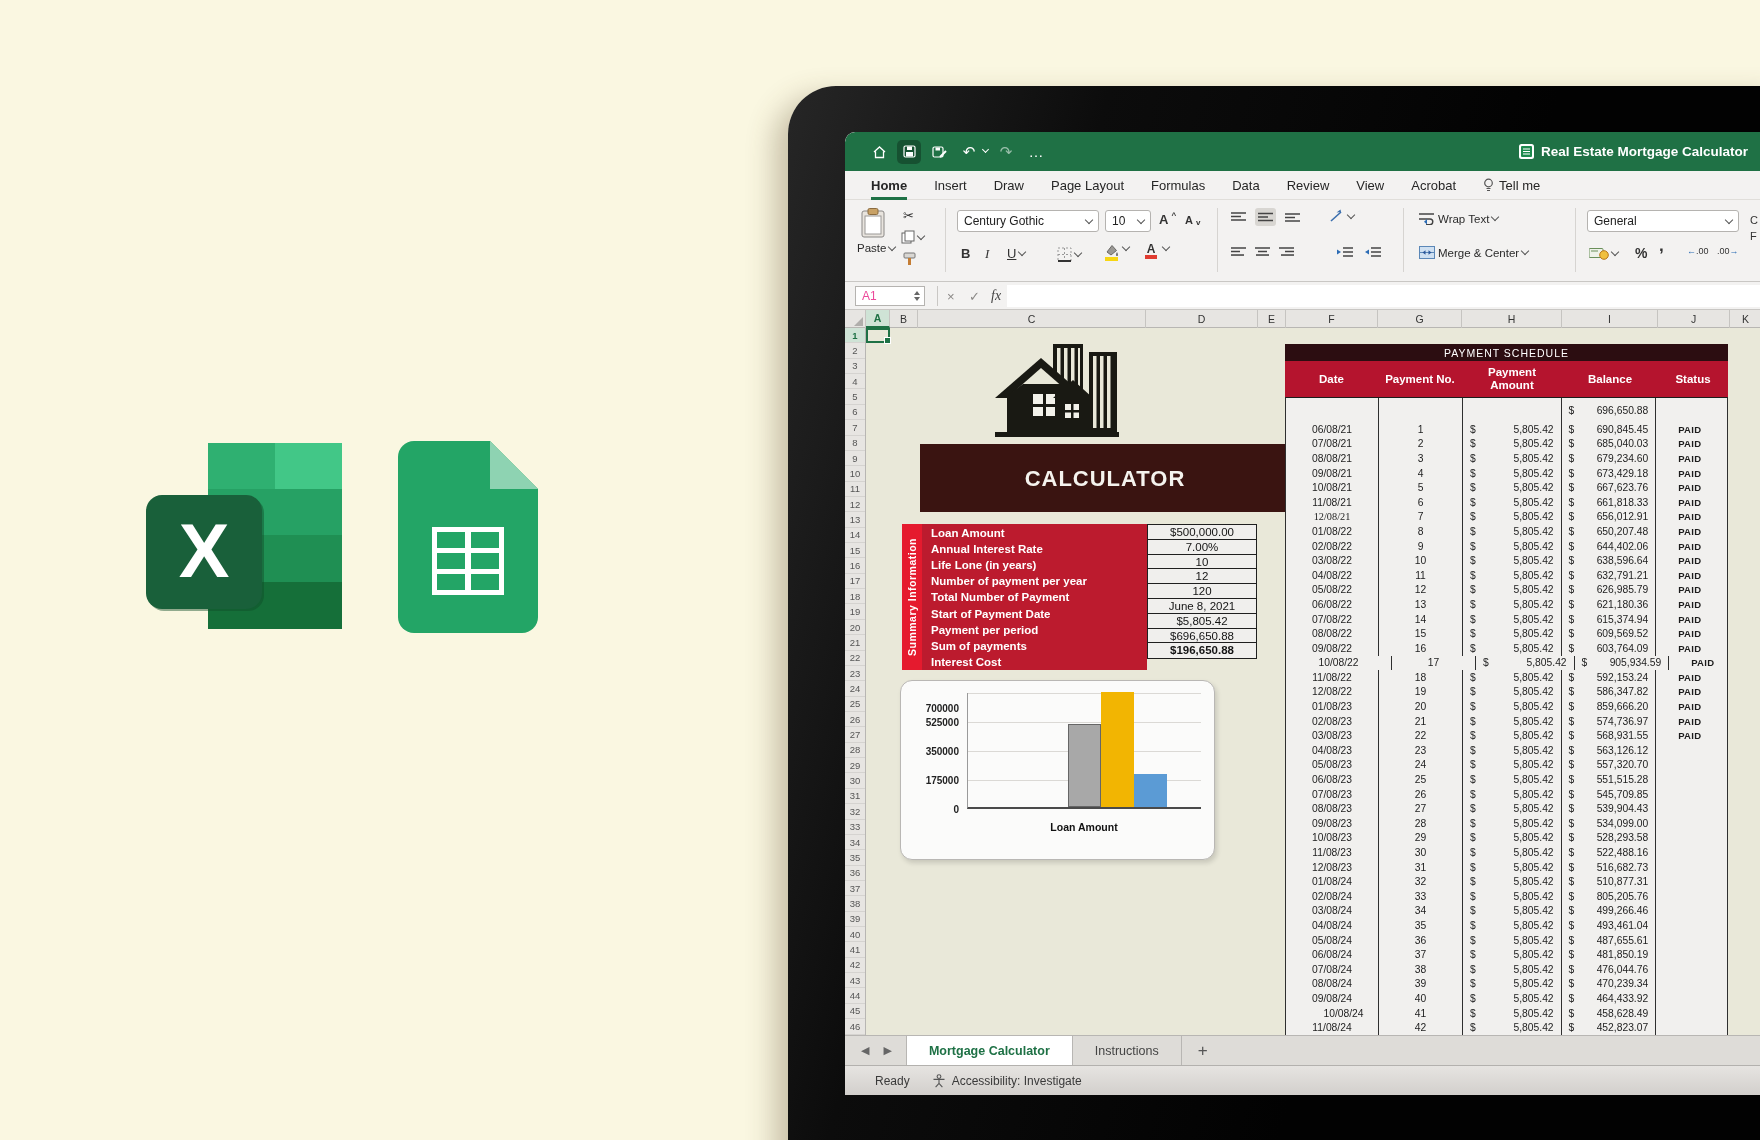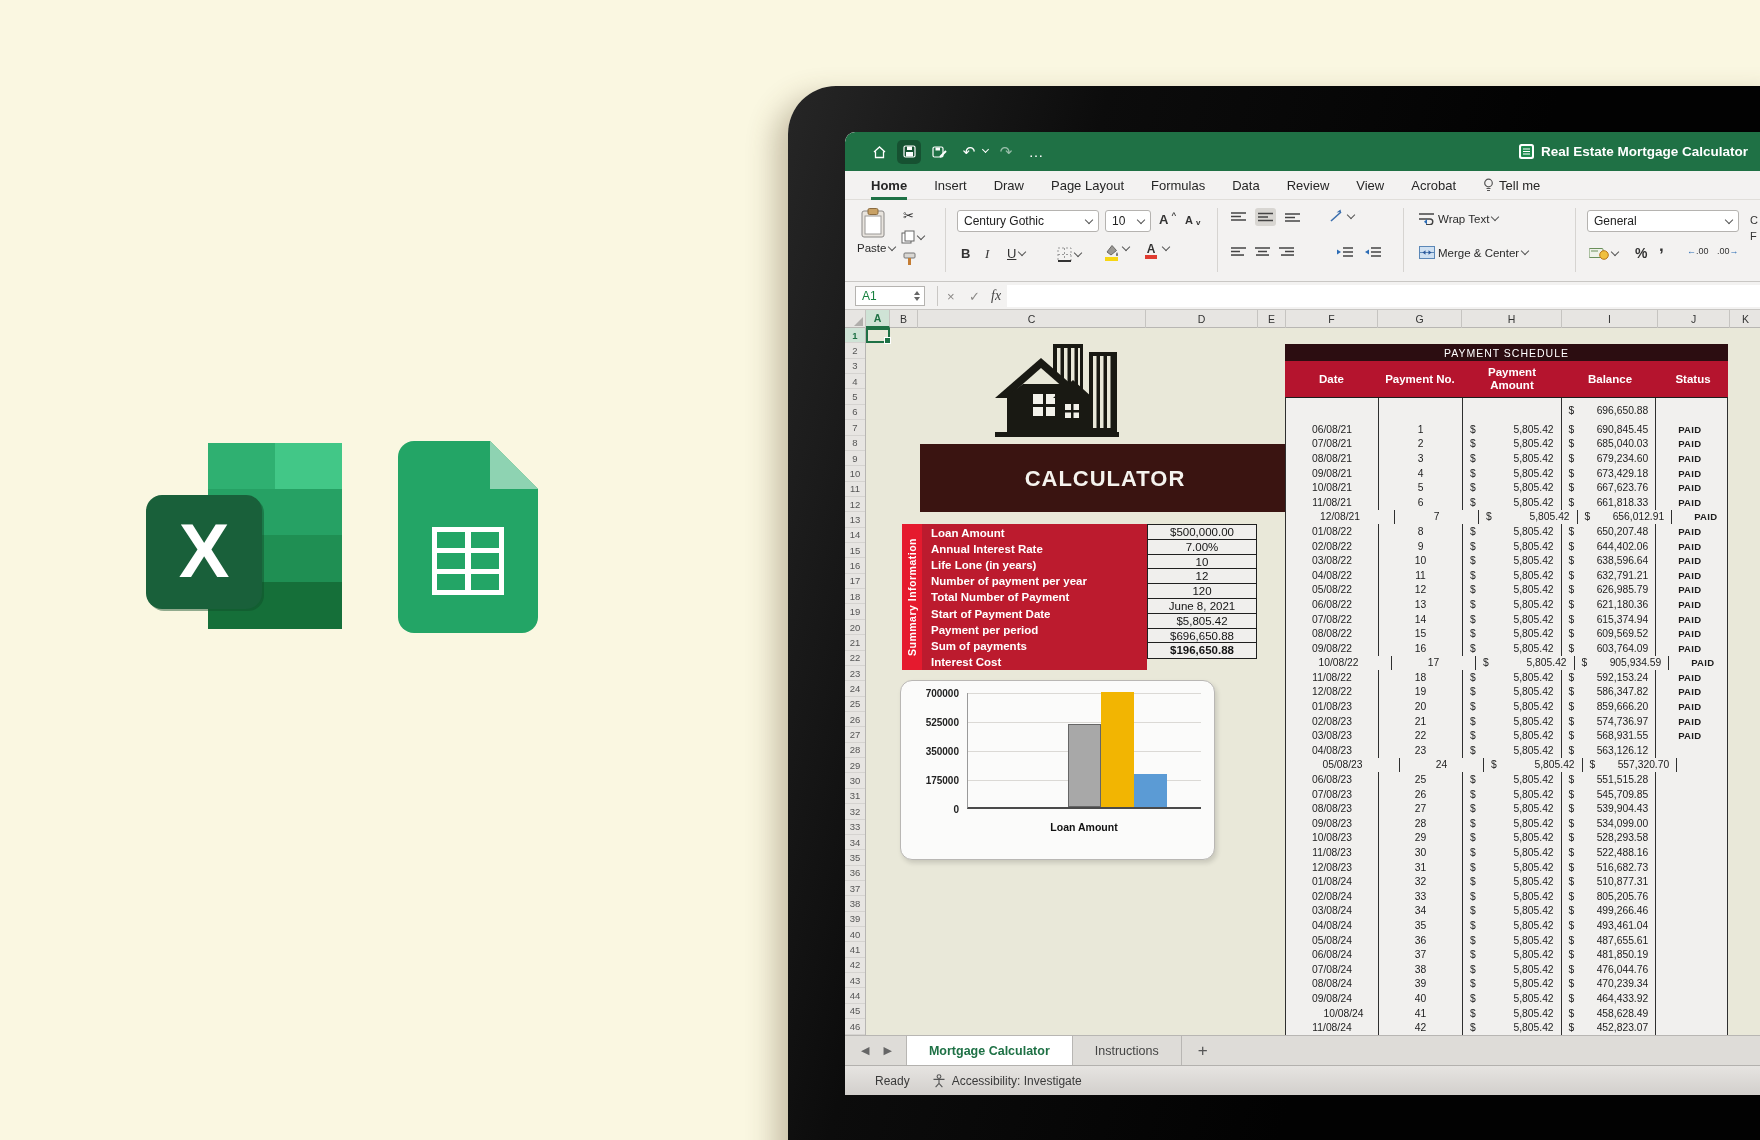--- a/index.html
+++ b/index.html
@@ -58,21 +58,21 @@
   .selbg { background:#d8d6d2; border-radius:3px; }
   .dec { font-size:9px; color:#333; letter-spacing:0; }
   .blue { color:#2b6cb5; }
   .comma { font-size:17px; font-weight:bold; line-height:8px; }
   .cfcut { position:absolute; left:905px; font-size:11px; color:#333; }
 
   
   .fbar { position:absolute; left:0; top:150px; width:100%; height:28px; background:#f3f2f1;
     border-bottom:1px solid #c9c7c4; }
   .namebox { position:absolute; left:10px; top:4px; width:70px; height:20px; background:#fff;
-    border:1px solid #b5b3b0; font-size:12px; color:#15803d; display:flex; align-items:center; padding:6px 6px; }
+    border:1px solid #b5b3b0; font-size:12px; color:#ec4899; display:flex; align-items:center; padding:6px 6px; }
   .spin { position:absolute; left:66px; top:4px; width:12px; height:20px; display:flex; flex-direction:column;
     align-items:center; justify-content:center; gap:2px; }
   .tri-u { width:0; height:0; border-left:3.5px solid transparent; border-right:3.5px solid transparent; border-bottom:4.5px solid #666; }
   .tri-d { width:0; height:0; border-left:3.5px solid transparent; border-right:3.5px solid transparent; border-top:4.5px solid #666; }
   .fb-sep { position:absolute; left:92px; top:4px; width:1px; height:20px; background:#c9c7c4; }
   .fb-g { position:absolute; top:0; height:28px; display:flex; align-items:center; font-size:13px; color:#8a8886; }
   .fb-fx { font-family:"Liberation Serif",serif; font-style:italic; color:#444; font-size:14px; }
   .fb-input { position:absolute; left:162px; top:3px; width:753px; height:22px; background:#fff; }
 
   
@@ -623,21 +623,21 @@
             </div>
         </div>
 
         <div class="chartcard" id="chartcard">
           <div class="plot" id="plot">
               <div class="bar" style="left: 100px; height: 82.8571px; background: rgb(168, 168, 168); border: 1px solid rgb(102, 102, 102);"></div>
               <div class="bar" style="left: 133px; height: 115.445px; background: rgb(242, 181, 2);"></div>
               <div class="bar" style="left: 166px; height: 32.5879px; background: rgb(91, 155, 213);"></div>
             </div>
           <div class="xlabel">Loan Amount</div>
-        <div class="tick" style="left: 6px; top: 7px;">700000</div>
+        <div class="tick" style="left: 6px; top: 22px;">700000</div>
             <div class="tick" style="left: 6px; top: 36px;">525000</div>
             <div class="tick" style="left: 6px; top: 65px;">350000</div>
             <div class="tick" style="left: 6px; top: 94px;">175000</div>
             <div class="tick" style="left: 6px; top: 123px;">0</div>
           </div>
 
         <div class="ptable">
           <div class="pt-title">PAYMENT SCHEDULE</div>
           <div class="pt-head" id="ptHead">
               <div class="pt-hcell" style="width: 93px;">
@@ -751,21 +751,21 @@
                 </div>
                 <div class="ptc money" style="width: 94.6px;">
                   <span>$</span>
                   <span>661,818.33</span>
                 </div>
                 <div class="ptc" style="width: 67.2px;">
                   <span class="st">PAID</span>
                 </div>
               </div>
               <div class="ptr">
-                <div class="ptc" style="width: 109px;">12/08/21</div>
+                <div class="ptc" style="width: 93px; font-family: Liberation Serif, serif;">12/08/21</div>
                 <div class="ptc" style="width: 84px;">7</div>
                 <div class="ptc money" style="width: 98.6px;">
                   <span>$</span>
                   <span>5,805.42</span>
                 </div>
                 <div class="ptc money" style="width: 94.6px;">
                   <span>$</span>
                   <span>656,012.91</span>
                 </div>
                 <div class="ptc" style="width: 67.2px;">
@@ -1004,21 +1004,21 @@
                   <span>$</span>
                   <span>5,805.42</span>
                 </div>
                 <div class="ptc money" style="width: 94.6px;">
                   <span>$</span>
                   <span>563,126.12</span>
                 </div>
                 <div class="ptc" style="width: 67.2px;"></div>
               </div>
               <div class="ptr">
-                <div class="ptc" style="width: 114px; text-align: right;">05/08/23</div>
+                <div class="ptc" style="width: 93px; text-align: right;">05/08/23</div>
                 <div class="ptc" style="width: 84px;">24</div>
                 <div class="ptc money" style="width: 98.6px;">
                   <span>$</span>
                   <span>5,805.42</span>
                 </div>
                 <div class="ptc money" style="width: 94.6px;">
                   <span>$</span>
                   <span>557,320.70</span>
                 </div>
                 <div class="ptc" style="width: 67.2px;"></div>

